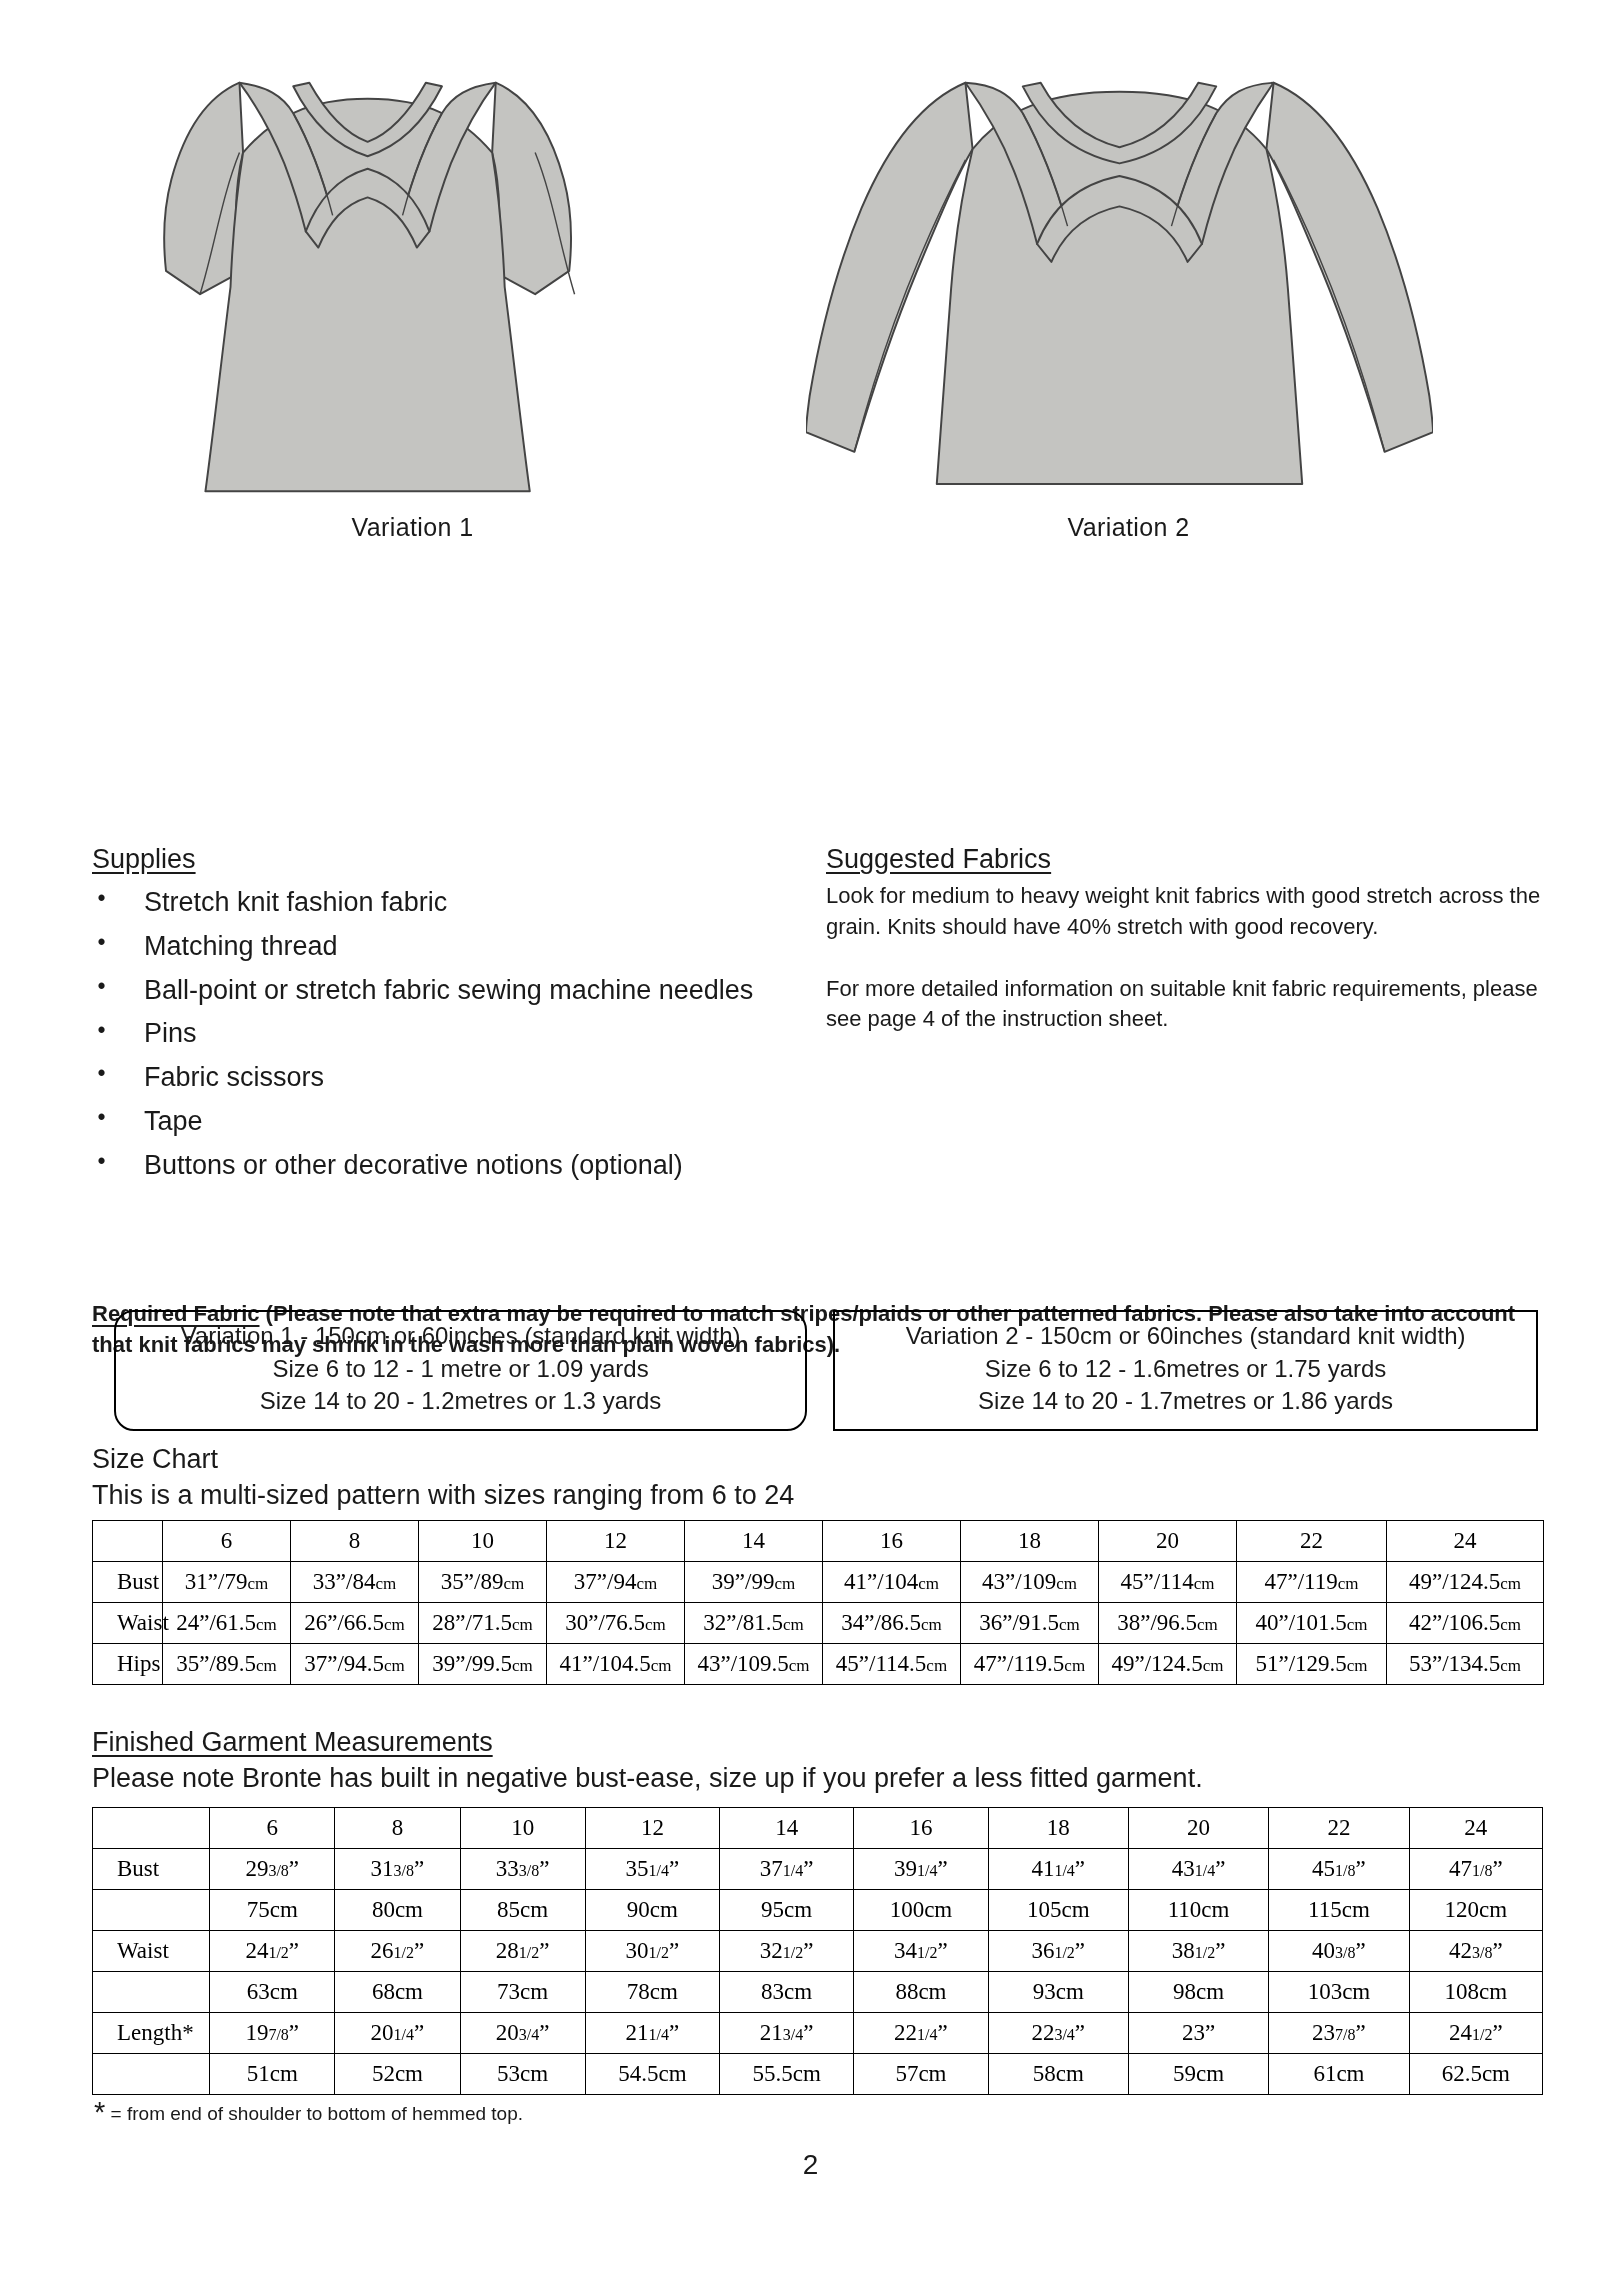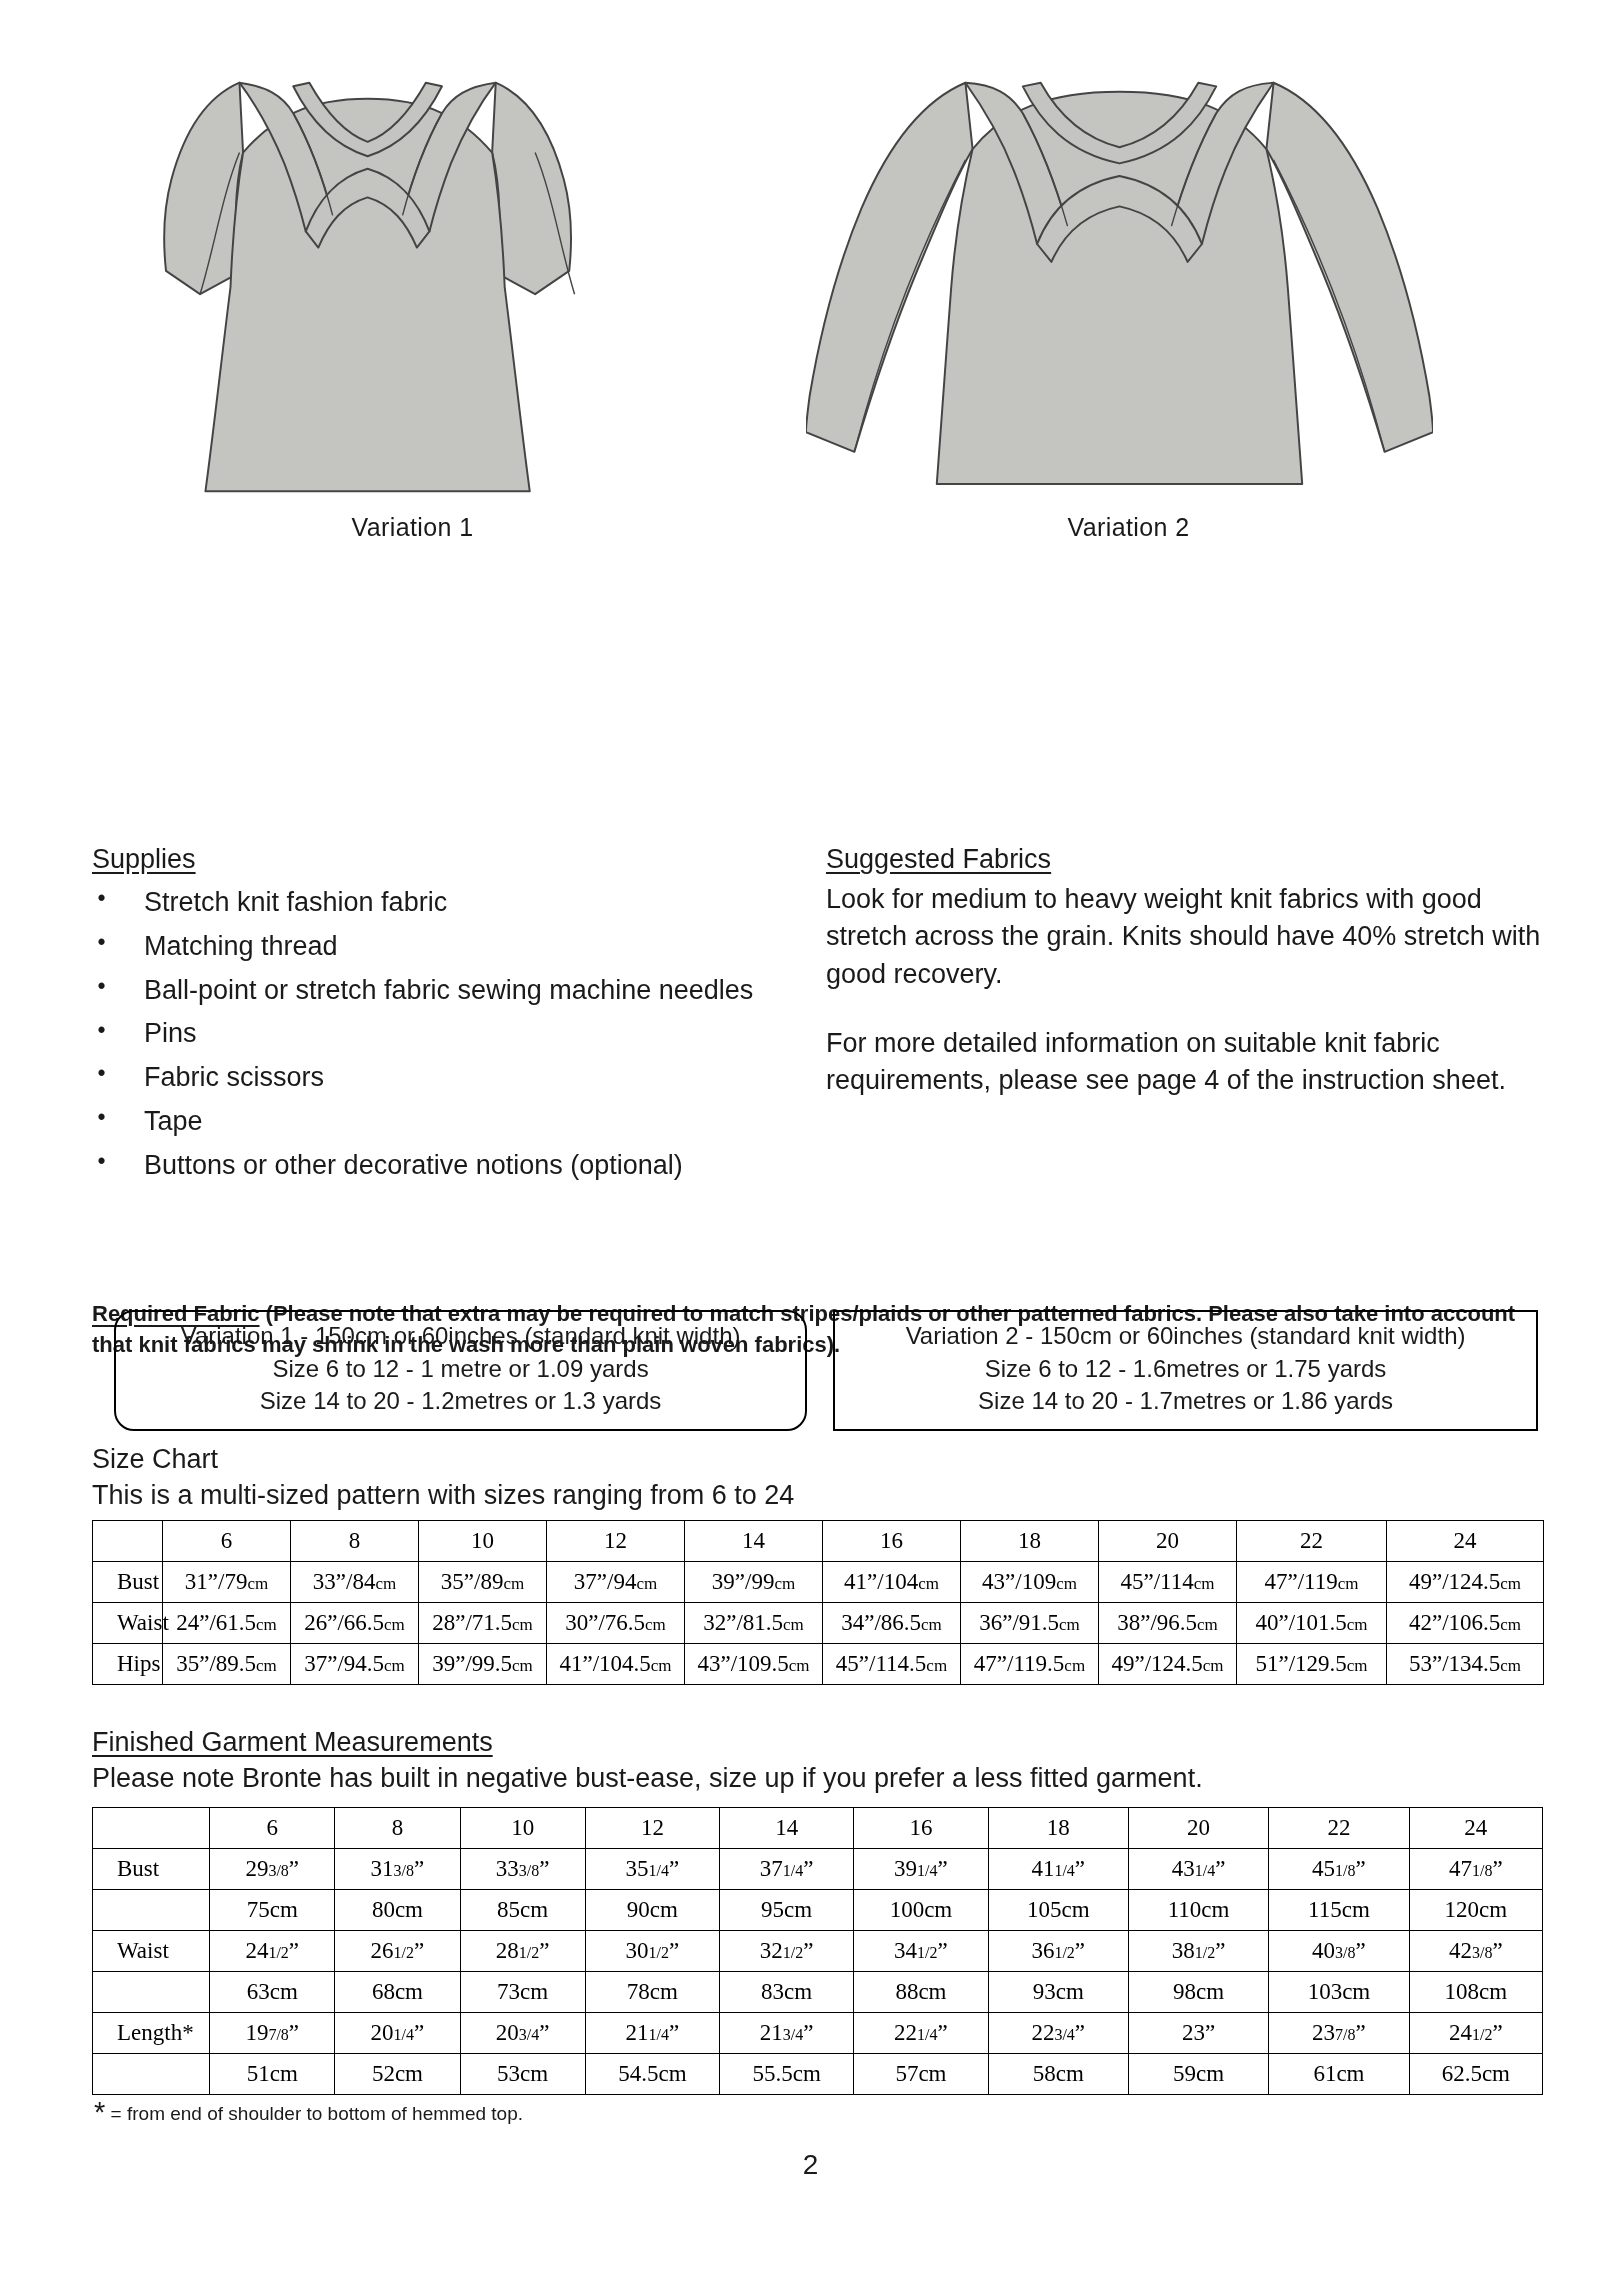--- a/index.html
+++ b/index.html
@@ -82,21 +82,21 @@
     line-height: 1.62;
   }
   ul.supplies li::before {
     content: "\2022";
     position: absolute;
     left: 5.4px;
     top: -0.9px;
     font-size: 23px;
   }
   .para {
-    font-size: 27px;
+    font-size: 22px;
     line-height: 1.38;
     margin: 0;
   }
   .para + .para { margin-top: 32px; }
 
   
   .required-fabric {
     position: absolute;
     left: 92px;
     top: 1298px;

